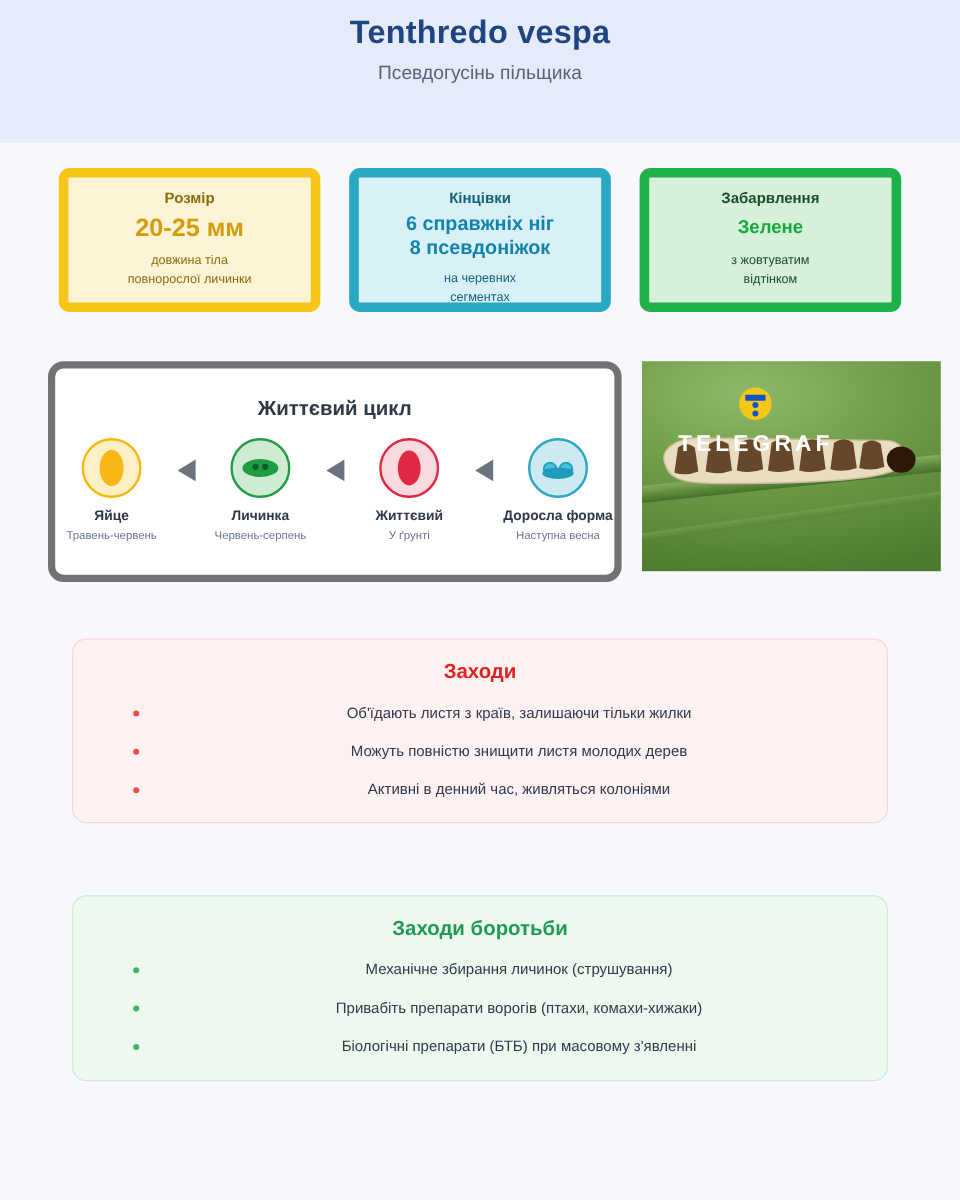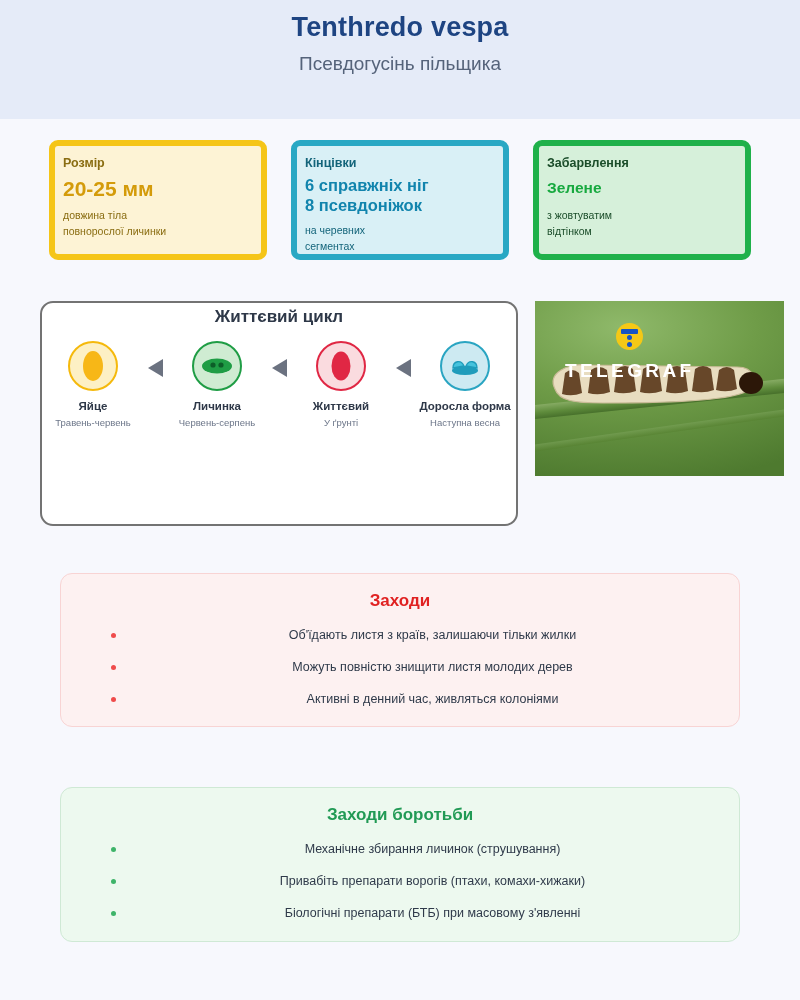--- a/index.html
+++ b/index.html
@@ -24,40 +24,41 @@
   }
   .header-title {
     font-size: 27px;
     font-weight: bold;
     color: #1e4482;
     letter-spacing: .2px;
     line-height: 1.35;
     margin: 0;
   }
   .header-sub {
-    font-size: 19px;
+    font-size: 16px;
     color: #55637a;
     margin-top: 8px;
   }
 
   
   .cards-row {
     display: flex;
     gap: 24px;
     padding: 21px 49px 0 49px;
     box-sizing: border-box;
   }
   .info-card {
     flex: 1 1 0;
     min-width: 0;
     height: 120px;
     box-sizing: border-box;
     border-radius: 9px;
-    border: 6px solid #0f766e;
+    border: 8px solid #0f766e;
     padding: 10px 8px 4px 8px;
+    text-align: center;
   }
   .ic-title {
     font-size: 12.5px;
     font-weight: bold;
     line-height: 1.25;
   }
   .ic-value {
     font-weight: bold;
     line-height: 1.2;
     margin-top: 4px;
@@ -90,26 +91,26 @@
 
   
   .mid-row {
     display: flex;
     align-items: flex-start;
     padding: 41px 16px 0 40px;
     box-sizing: border-box;
   }
   .lifecycle {
     width: 478px;
-    height: 225px;
+    height: 184px;
     box-sizing: border-box;
     background: #ffffff;
-    border: 2px solid #737373;
+    border: 6px solid #737373;
     border-radius: 13px;
-    padding-top: 4px;
+    padding-top: 24px;
   }
   .lc-title {
     text-align: center;
     font-size: 17px;
     font-weight: bold;
     color: #2e3848;
     margin-bottom: 14px;
   }
   .lc-stages {
     display: flex;

